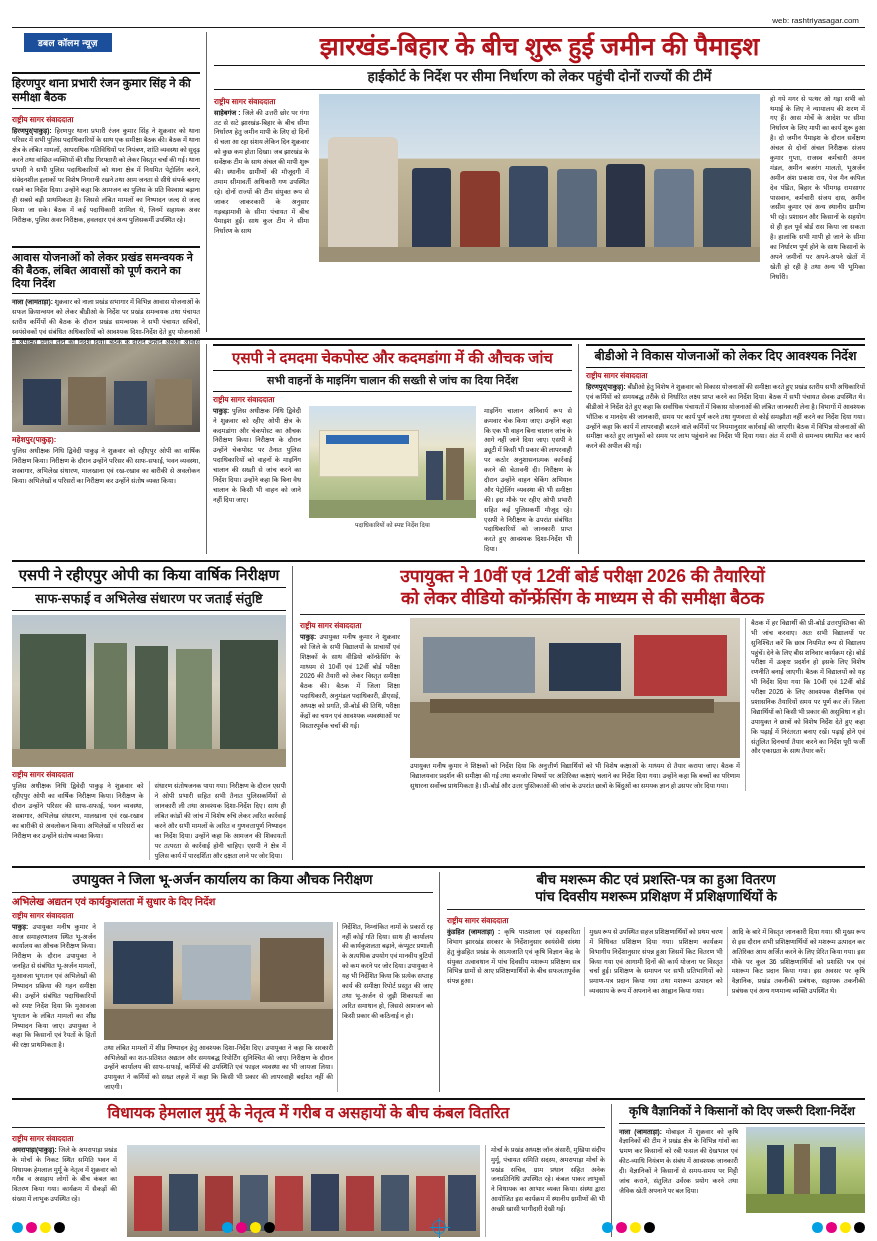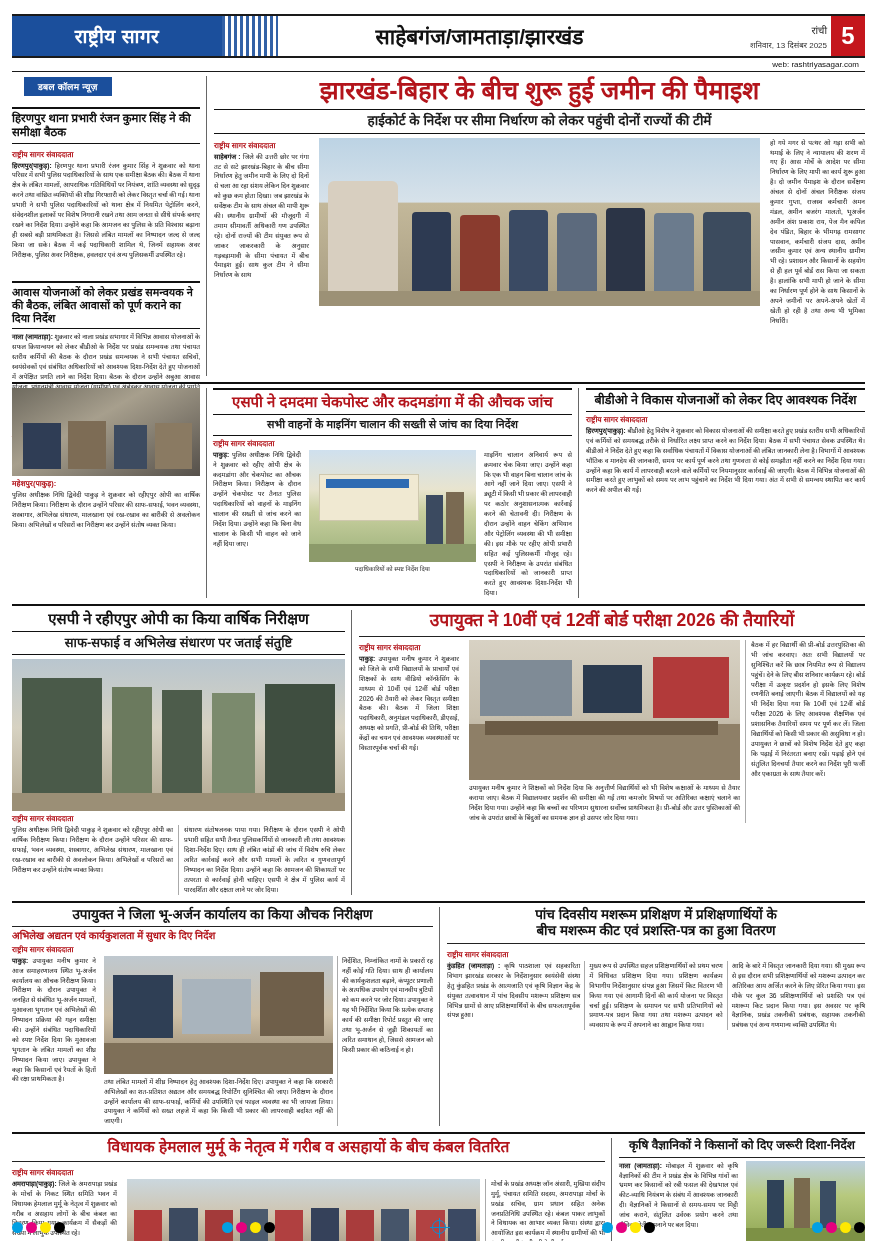--- a/index.html
+++ b/index.html
@@ -98,41 +98,29 @@
     font-weight:bold; padding: 3px 14px; letter-spacing:.3px;
   }
 
   .hdr-box { border-top:2px solid #111; border-bottom:1px solid #111; padding: 3px 0; }
 </style>
 </head>
 <body>
 
 <div class="page">
 
-  <div class="masthead">
-    <div class="mast-logo">
-      <span>राष्ट्रीय सागर</span>
-    </div>
-    <div class="mast-dots"></div>
-    <div class="mast-center">साहेबगंज/जामताड़ा/झारखंड</div>
-    <div class="mast-right">
-      <div class="mast-city">रांची</div>
-      <div class="mast-date">शनिवार, 13 दिसंबर 2025</div>
-    </div>
-    <div class="mast-page">5</div>
-  </div>
   <div class="mast-web">web: rashtriyasagar.com</div>
 
   <div class="sec" style="margin-top:4px; height:300px;">
 
     <div class="col" style="width:195px; padding-right:6px; border-right:1px solid #666;">
       <div style="text-align:left;margin-left:12px;">
         <span class="kicker">डबल कॉलम न्यूज़</span>
       </div>
-      <div class="hdr-box" style="margin-top:11px;">
+      <div class="hdr-box" style="margin-top:20px;">
         <div class="hl" style="font-size:11.5px;">हिरणपुर थाना प्रभारी रंजन कुमार सिंह ने की समीक्षा बैठक</div>
       </div>
       <div class="photo" style="height:96px; margin-top:3px;">
         <div class="ph-grad" style="background:
             radial-gradient(circle at 25% 35%, #e9d9c0 0 18%, transparent 19%),
             radial-gradient(circle at 62% 30%, #d8c3a5 0 14%, transparent 15%),
             linear-gradient(160deg,#8e7a63 0%, #b9a184 30%, #6e5b47 62%, #4f4237 100%);"></div>
         <div style="position:absolute; left:8%; top:46%; width:18%; height:44%; background:#3b4a63; border-radius:4px 4px 0 0;"></div>
         <div style="position:absolute; left:33%; top:50%; width:16%; height:40%; background:#6d5742; border-radius:4px 4px 0 0;"></div>
         <div style="position:absolute; left:56%; top:44%; width:17%; height:46%; background:#2f3b50; border-radius:4px 4px 0 0;"></div>
@@ -243,21 +231,21 @@
       <div class="byline">राष्ट्रीय सागर संवाददाता</div>
       <div class="body-txt">
         <b>हिरणपुर(पाकुड़):</b>
         <span>बीडीओ हेतु विशेष ने शुक्रवार को विकास योजनाओं की समीक्षा करते हुए प्रखंड स्तरीय सभी अधिकारियों एवं कर्मियों को समयबद्ध तरीके से निर्धारित लक्ष्य प्राप्त करने का निर्देश दिया। बैठक में सभी पंचायत सेवक उपस्थित थे। बीडीओ ने निर्देश देते हुए कहा कि सर्वाधिक पंचायतों में विकास योजनाओं की लंबित जानकारी लेना है। विभागों में आवश्यक भौतिक व मानदेय की जानकारी, समय पर कार्य पूर्ण करने तथा गुणवत्ता से कोई समझौता नहीं करने का निर्देश दिया गया। उन्होंने कहा कि कार्य में लापरवाही बरतने वाले कर्मियों पर नियमानुसार कार्रवाई की जाएगी। बैठक में विभिन्न योजनाओं की समीक्षा करते हुए लाभुकों को समय पर लाभ पहुंचाने का निर्देश भी दिया गया। अंत में सभी से समन्वय स्थापित कर कार्य करने की अपील की गई।</span>
       </div>
     </div>
   </div>
 
   <div class="sec" style="margin-top:6px; border-top:2px solid #111; padding-top:4px;">
 
-    <div class="col" style="width:340px; padding-right:6px; border-right:1px solid #666;">
+    <div class="col" style="width:281px; padding-right:6px; border-right:1px solid #666;">
       <div class="hl" style="font-size:15px; text-align:center;">एसपी ने रहीएपुर ओपी का किया वार्षिक निरीक्षण</div>
       <div style="border-top:1px solid #111; border-bottom:1px solid #111; margin-top:3px; padding:3px 0;">
         <div class="sub" style="font-size:13px; text-align:center;">साफ-सफाई व अभिलेख संधारण पर जताई संतुष्टि</div>
       </div>
       <div class="photo" style="height:152px; margin-top:4px;">
         <div class="ph-grad" style="background:linear-gradient(180deg,#b9c6cf 0%, #d7d2c2 45%, #b0a68f 100%);"></div>
         <div style="position:absolute; left:3%; top:12%; width:24%; height:78%; background:#4a5a49;"></div>
         <div style="position:absolute; left:30%; top:18%; width:12%; height:72%; background:#6b7a5e;"></div>
         <div style="position:absolute; left:45%; top:20%; width:12%; height:70%; background:#4d5c4b;"></div>
         <div style="position:absolute; left:60%; top:22%; width:13%; height:68%; background:#7b8a6d;"></div>
@@ -270,20 +258,21 @@
           <div class="body-txt">पुलिस अधीक्षक निधि द्विवेदी पाकुड़ ने शुक्रवार को रहीएपुर ओपी का वार्षिक निरीक्षण किया। निरीक्षण के दौरान उन्होंने परिसर की साफ-सफाई, भवन व्यवस्था, शस्त्रागार, अभिलेख संधारण, मालखाना एवं रख-रखाव का बारीकी से अवलोकन किया। अभिलेखों व परिसरों का निरीक्षण कर उन्होंने संतोष व्यक्त किया।</div>
         </div>
         <div class="col" style="flex:1; padding-left:5px; border-left:1px solid #aaa;">
           <div class="body-txt">संधारण संतोषजनक पाया गया। निरीक्षण के दौरान एसपी ने ओपी प्रभारी सहित सभी तैनात पुलिसकर्मियों से जानकारी ली तथा आवश्यक दिशा-निर्देश दिए। साथ ही लंबित कांडों की जांच में विशेष रुचि लेकर त्वरित कार्रवाई करने और सभी मामलों के त्वरित व गुणवत्तापूर्ण निष्पादन का निर्देश दिया। उन्होंने कहा कि आमजन की शिकायतों पर तत्परता से कार्रवाई होनी चाहिए। एसपी ने क्षेत्र में पुलिस कार्य में पारदर्शिता और दक्षता लाने पर जोर दिया।</div>
         </div>
       </div>
     </div>
 
     <div class="col" style="flex:1; padding-left:7px;">
       <div class="hl hl-red" style="font-size:17.5px; text-align:center; line-height:1.25;">उपायुक्त ने 10वीं एवं 12वीं बोर्ड परीक्षा 2026 की तैयारियों</div>
+      <div class="hl hl-red" style="font-size:17.5px; text-align:center; line-height:1.25;">को लेकर वीडियो कॉन्फ्रेंसिंग के माध्यम से की समीक्षा बैठक</div>
       <div class="rule" style="margin-top:4px;"></div>
       <div class="sec" style="margin-top:3px;">
         <div class="col" style="width:105px; padding-right:5px;">
           <div class="byline">राष्ट्रीय सागर संवाददाता</div>
           <div class="body-txt">
             <b>पाकुड़:</b>
             <span>उपायुक्त मनीष कुमार ने शुक्रवार को जिले के सभी विद्यालयों के प्राचार्यों एवं शिक्षकों के साथ वीडियो कॉन्फ्रेंसिंग के माध्यम से 10वीं एवं 12वीं बोर्ड परीक्षा 2026 की तैयारी को लेकर विस्तृत समीक्षा बैठक की। बैठक में जिला शिक्षा पदाधिकारी, अनुमंडल पदाधिकारी, डीएसई, अध्यक्ष को प्रगति, प्री-बोर्ड की तिथि, परीक्षा केंद्रों का चयन एवं आवश्यक व्यवस्थाओं पर विस्तारपूर्वक चर्चा की गई।</span>
           </div>
         </div>
         <div class="col" style="flex:1; padding:0 5px;">
@@ -328,22 +317,22 @@
           </div>
           <div class="body-txt" style="margin-top:3px;">तथा लंबित मामलों में शीघ्र निष्पादन हेतु आवश्यक दिशा-निर्देश दिए। उपायुक्त ने कहा कि सरकारी अभिलेखों का शत-प्रतिशत अद्यतन और समयबद्ध रिपोर्टिंग सुनिश्चित की जाए। निरीक्षण के दौरान उन्होंने कार्यालय की साफ-सफाई, कर्मियों की उपस्थिति एवं फाइल व्यवस्था का भी जायजा लिया। उपायुक्त ने कर्मियों को सख्त लहजे में कहा कि किसी भी प्रकार की लापरवाही बर्दाश्त नहीं की जाएगी।</div>
         </div>
         <div class="col" style="width:96px; padding-left:4px; border-left:1px solid #aaa;">
           <div class="body-txt">निर्देशित, निम्नांकित नामों के प्रकारों रह नहीं कोई गति दिया। साथ ही कार्यालय की कार्यकुशलता बढ़ाने, कंप्यूटर प्रणाली के अत्यधिक उपयोग एवं मानवीय त्रुटियों को कम करने पर जोर दिया। उपायुक्त ने यह भी निर्देशित किया कि प्रत्येक सप्ताह कार्य की समीक्षा रिपोर्ट प्रस्तुत की जाए तथा भू-अर्जन से जुड़ी शिकायतों का त्वरित समाधान हो, जिससे आमजन को किसी प्रकार की कठिनाई न हो।</div>
         </div>
       </div>
     </div>
 
     <div class="col" style="flex:1; padding-left:7px;">
+      <div class="hl" style="font-size:13.5px; text-align:center;">बीच मशरूम कीट एवं प्रशस्ति-पत्र का हुआ वितरण</div>
       <div class="hl" style="font-size:13.5px; text-align:center;">पांच दिवसीय मशरूम प्रशिक्षण में प्रशिक्षणार्थियों के</div>
-      <div class="hl" style="font-size:13.5px; text-align:center;">बीच मशरूम कीट एवं प्रशस्ति-पत्र का हुआ वितरण</div>
       <div class="rule" style="margin:4px 0 3px;"></div>
       <div class="byline">राष्ट्रीय सागर संवाददाता</div>
       <div class="sec">
         <div class="col" style="flex:1; padding-right:4px;">
           <div class="body-txt">
             <b>कुंडहित (जामताड़ा) :</b>
             <span>कृषि पाठशाला एवं सहकारिता विभाग झारखंड सरकार के निर्देशानुसार स्वयंसेवी संस्था हेतु कुंडहित प्रखंड के आत्मजाति एवं कृषि विज्ञान केंद्र के संयुक्त तत्वावधान में पांच दिवसीय मशरूम प्रशिक्षण सत्र विभिन्न ग्रामों से आए प्रशिक्षणार्थियों के बीच सफलतापूर्वक संपन्न हुआ।</span>
           </div>
         </div>
         <div class="col" style="flex:1; padding:0 4px; border-left:1px solid #aaa;">

